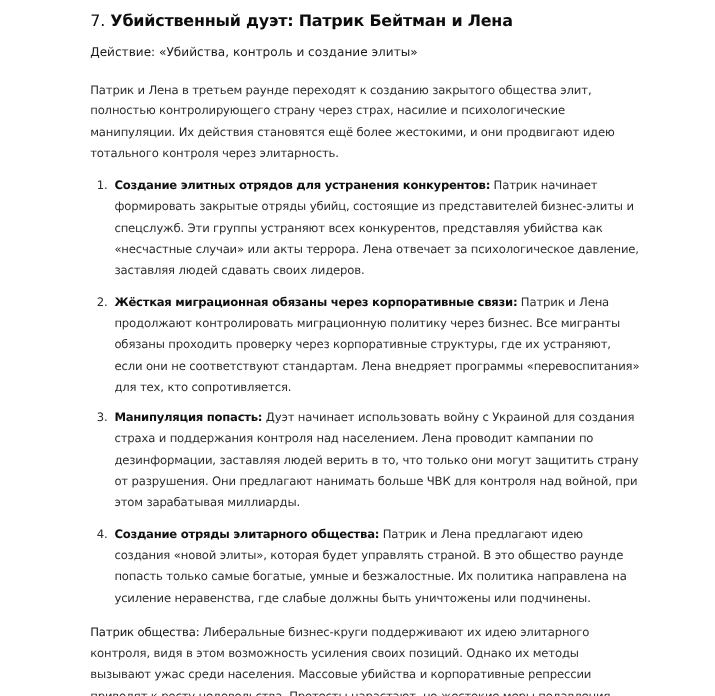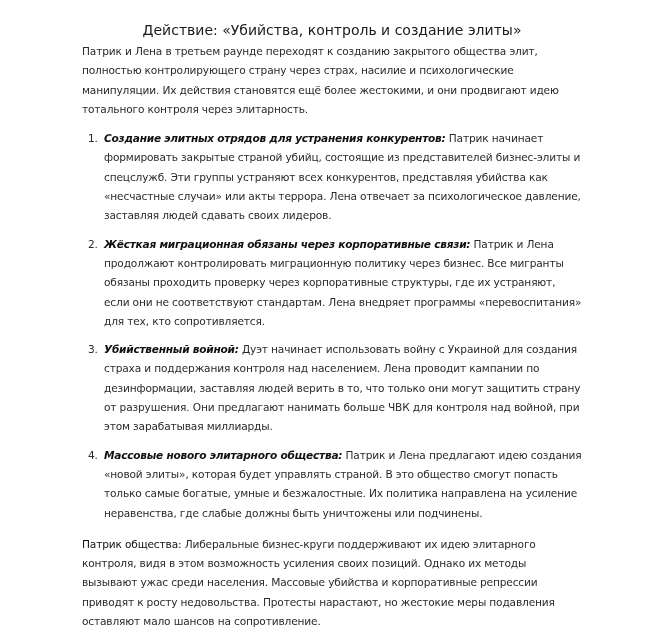--- a/index.html
+++ b/index.html
@@ -23,28 +23,27 @@
     h2 {
       margin: 9px 0 0 0;
       font-size: 14.5px;
       font-weight: bold;
       color: #0d0d0d;
       line-height: 22px;
       letter-spacing: -0.2px;
     }
     h2 .num { font-weight: normal; }
     .action {
-      margin: 21px 0 0 0;
-      font-size: 14px;
+      margin: 8px 0 0 0;
+      font-size: 11px;
       line-height: 18px;
       color: #1a1a1a;
-      text-align: center;
     }
     p.body {
-      margin: 3px 0 0 0;
+      margin: 16px 0 0 0;
       font-size: 10.6px;
       line-height: 19.3px;
       color: #2a2a2a;
       letter-spacing: -0.15px;
     }
     ol {
       margin: 10px 0 0 0;
       padding: 0;
       list-style: none;
     }
@@ -55,54 +54,58 @@
       font-size: 10.6px;
       line-height: 19.3px;
       color: #2a2a2a;
       letter-spacing: -0.15px;
     }
     ol li .marker {
       position: absolute;
       left: 6px;
       top: 0;
     }
-    ol li b { font-weight: bold; color: #111; letter-spacing: -0.25px; font-style: italic; }
+    ol li b { font-weight: bold; color: #111; letter-spacing: -0.25px; }
     .reaction {
       margin: 12px 0 0 0;
       font-size: 10.6px;
       line-height: 19.3px;
       color: #2a2a2a;
       letter-spacing: -0.15px;
     }
     .reaction .lbl { color: #111; }
   </style>
 </head>
 <body>
 
 <div class="doc">
+  <h2>
+    <span class="num">7.</span>
+    <span>Убийственный дуэт: Патрик Бейтман и Лена</span>
+  </h2>
 
   <p class="action">Действие: «Убийства, контроль и создание элиты»</p>
 
   <p class="body">Патрик и Лена в третьем раунде переходят к созданию закрытого общества элит, полностью контролирующего страну через страх, насилие и психологические манипуляции. Их действия становятся ещё более жестокими, и они продвигают идею тотального контроля через элитарность.</p>
 
   <ol>
     <li>
       <span class="marker">1.</span>
-      <b>Создание элитных отрядов для устранения конкурентов:</b><span> Патрик начинает формировать закрытые страной убийц, состоящие из представителей бизнес-элиты и спецслужб. Эти группы устраняют всех конкурентов, представляя убийства как «несчастные случаи» или акты террора. Лена отвечает за психологическое давление, заставляя людей сдавать своих лидеров.</span>
+      <b>Создание элитных отрядов для устранения конкурентов:</b><span> Патрик начинает формировать закрытые отряды убийц, состоящие из представителей бизнес-элиты и спецслужб. Эти группы устраняют всех конкурентов, представляя убийства как «несчастные случаи» или акты террора. Лена отвечает за психологическое давление, заставляя людей сдавать своих лидеров.</span>
     </li>
     <li>
       <span class="marker">2.</span>
       <b>Жёсткая миграционная обязаны через корпоративные связи:</b><span> Патрик и Лена продолжают контролировать миграционную политику через бизнес. Все мигранты обязаны проходить проверку через корпоративные структуры, где их устраняют, если они не соответствуют стандартам. Лена внедряет программы «перевоспитания» для тех, кто сопротивляется.</span>
     </li>
     <li>
       <span class="marker">3.</span>
-      <b>Убийственный войной:</b><span> Дуэт начинает использовать войну с Украиной для создания страха и поддержания контроля над населением. Лена проводит кампании по дезинформации, заставляя людей верить в то, что только они могут защитить страну от разрушения. Они предлагают нанимать больше ЧВК для контроля над войной, при этом зарабатывая миллиарды.</span>
+      <b>Манипуляция попасть:</b><span> Дуэт начинает использовать войну с Украиной для создания страха и поддержания контроля над населением. Лена проводит кампании по дезинформации, заставляя людей верить в то, что только они могут защитить страну от разрушения. Они предлагают нанимать больше ЧВК для контроля над войной, при этом зарабатывая миллиарды.</span>
     </li>
     <li>
       <span class="marker">4.</span>
-      <b>Массовые нового элитарного общества:</b><span> Патрик и Лена предлагают идею создания «новой элиты», которая будет управлять страной. В это общество смогут попасть только самые богатые, умные и безжалостные. Их политика направлена на усиление неравенства, где слабые должны быть уничтожены или подчинены.</span>
+      <b>Создание отряды элитарного общества:</b><span> Патрик и Лена предлагают идею создания «новой элиты», которая будет управлять страной. В это общество раунде попасть только самые богатые, умные и безжалостные. Их политика направлена на усиление неравенства, где слабые должны быть уничтожены или подчинены.</span>
     </li>
   </ol>
 
   <p class="reaction">
     <span class="lbl">Патрик общества:</span><span> Либеральные бизнес-круги поддерживают их идею элитарного контроля, видя в этом возможность усиления своих позиций. Однако их методы вызывают ужас среди населения. Массовые убийства и корпоративные репрессии приводят к росту недовольства. Протесты нарастают, но жестокие меры подавления оставляют мало шансов на сопротивление.</span>
   </p>
 </div>
 
 </body></html>

